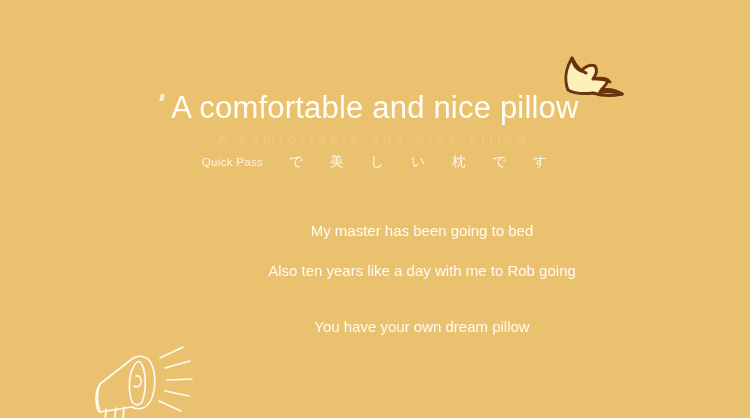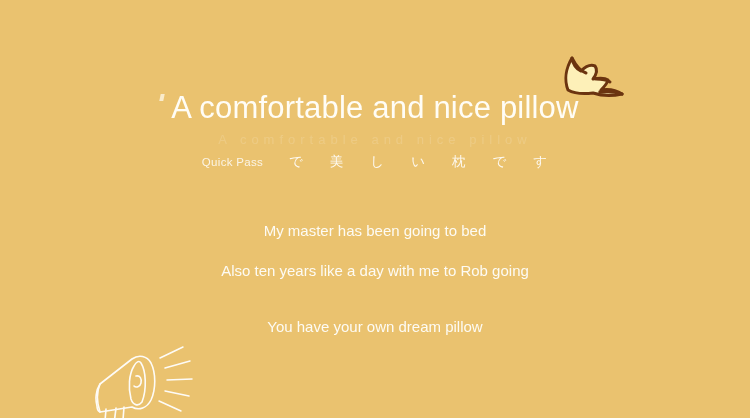--- a/index.html
+++ b/index.html
@@ -113,20 +113,21 @@
   }
 
   .jp-char { display:inline-block; }
 
   
   #lines {
     position:absolute;
     left:0;
     top:172px;
     width:600px;
+    padding-left:47px;
   }
 
   .line {
     width:750px;
     text-align:center;
     color:#FDFBF4;
     white-space:nowrap;
   }
 
   .line.sm { font-size:15px; line-height:22px; }

